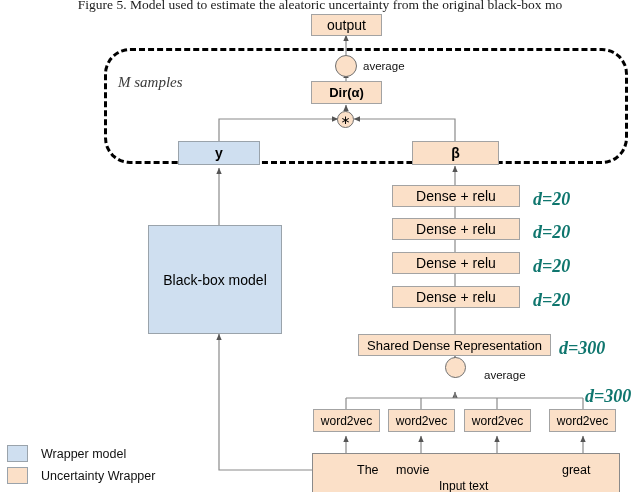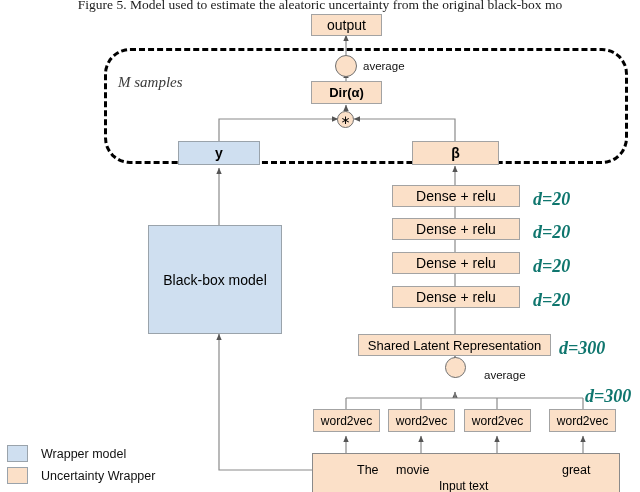--- a/index.html
+++ b/index.html
@@ -117,21 +117,21 @@
 
   <div class="box peach" style="left:392px;top:218px;width:128px;height:22px;font-size:14px;">Dense + relu</div>
   <div class="dlbl" style="left:533px;top:222px;">d=20</div>
 
   <div class="box peach" style="left:392px;top:252px;width:128px;height:22px;font-size:14px;">Dense + relu</div>
   <div class="dlbl" style="left:533px;top:256px;">d=20</div>
 
   <div class="box peach" style="left:392px;top:286px;width:128px;height:22px;font-size:14px;">Dense + relu</div>
   <div class="dlbl" style="left:533px;top:290px;">d=20</div>
 
-  <div class="box peach" style="left:358px;top:334px;width:193px;height:22px;font-size:13px;">Shared Latent Representation</div>
+  <div class="box peach" style="left:358px;top:334px;width:193px;height:22px;font-size:13px;">Shared Dense Representation</div>
   <div class="dlbl" style="left:559px;top:338px;">d=300</div>
 
   <div class="node" style="left:445px;top:357px;width:21px;height:21px;"></div>
   <div class="lbl" style="left:484px;top:369px;">average</div>
 
   <div class="dlbl" style="left:585px;top:386px;">d=300</div>
 
   <div class="box peach" style="left:313px;top:409px;width:67px;height:23px;font-size:12px;">word2vec</div>
   <div class="box peach" style="left:388px;top:409px;width:67px;height:23px;font-size:12px;">word2vec</div>
   <div class="box peach" style="left:464px;top:409px;width:67px;height:23px;font-size:12px;">word2vec</div>

